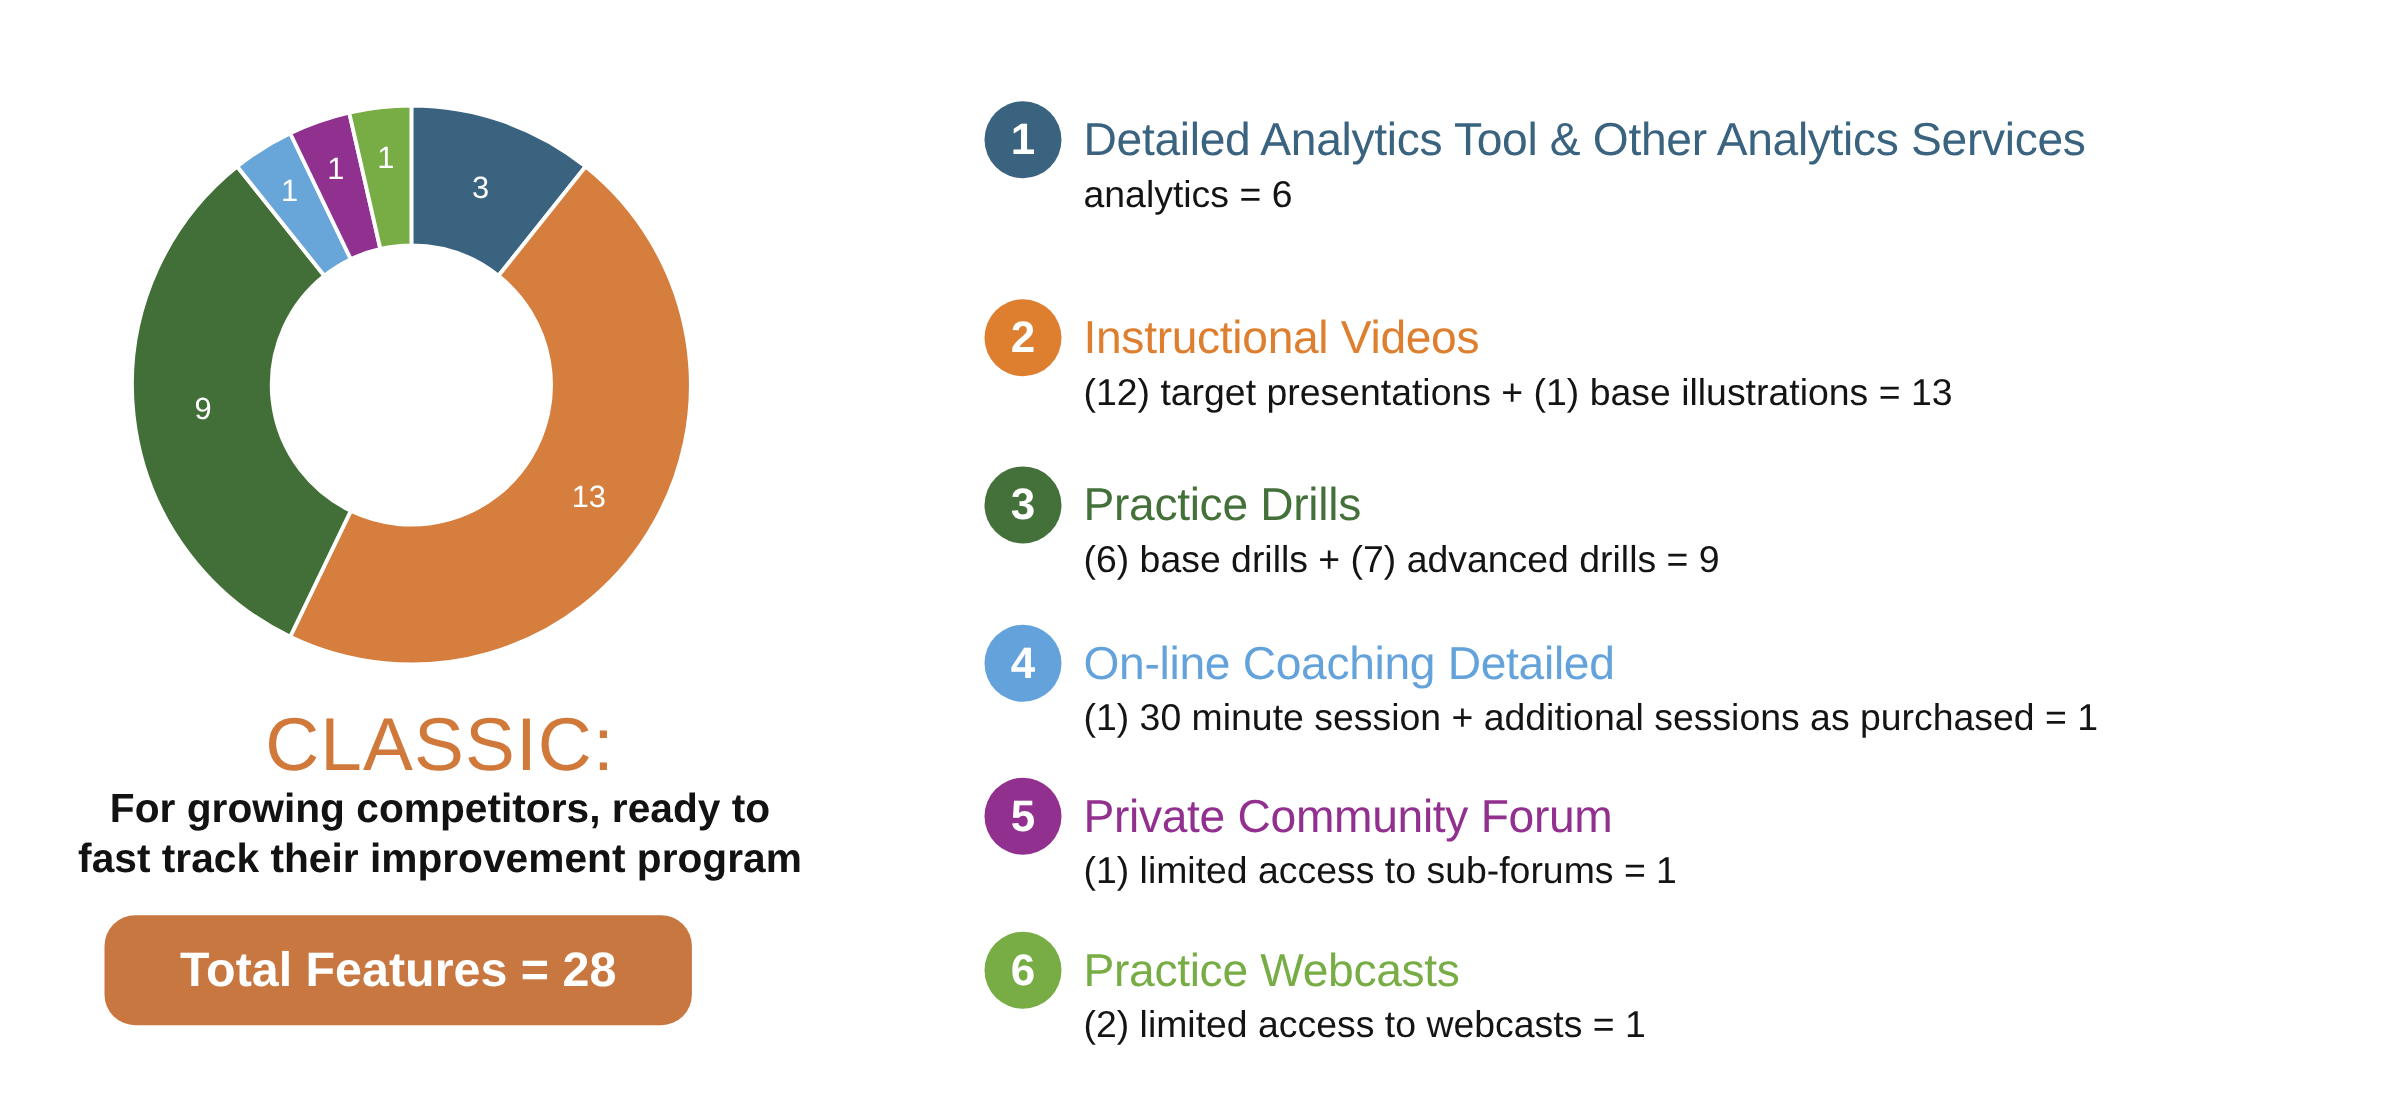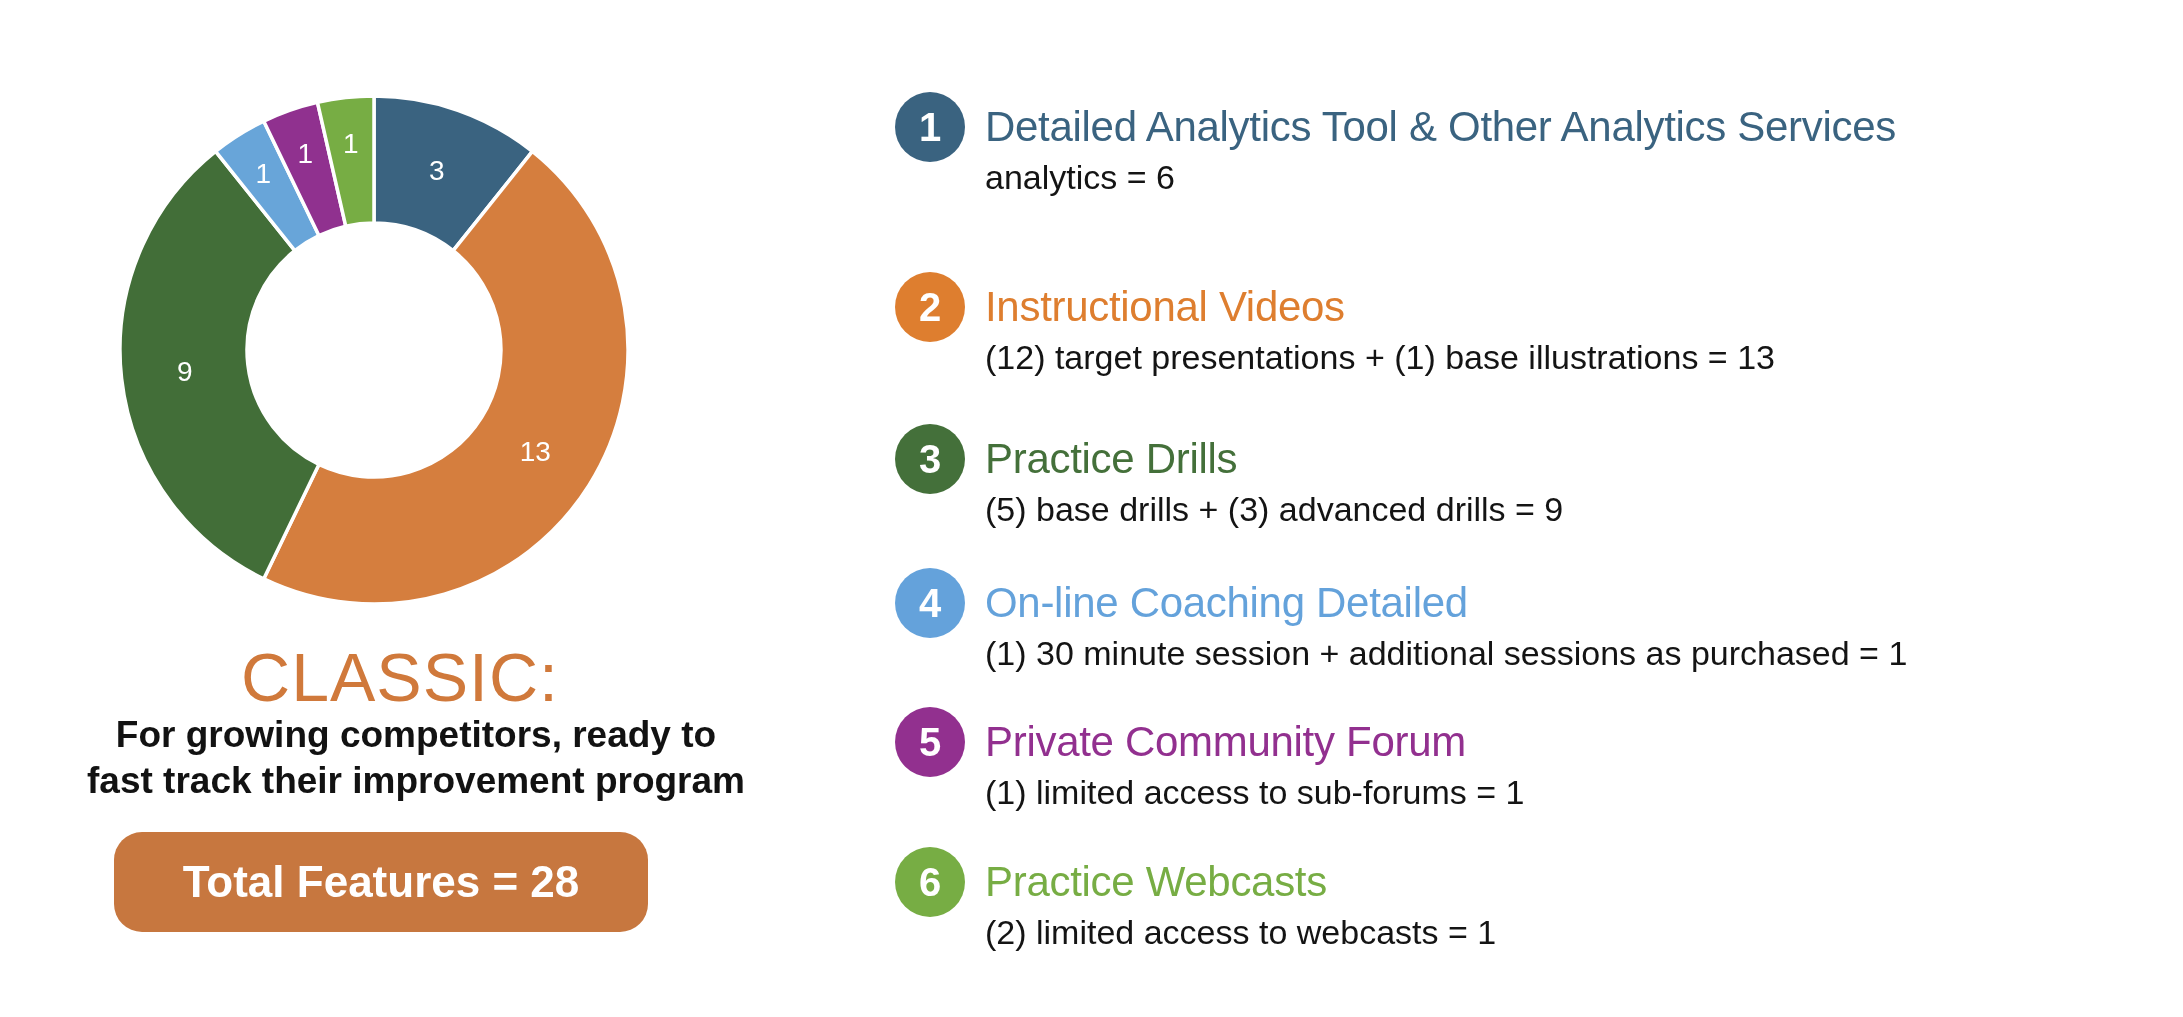--- a/index.html
+++ b/index.html
@@ -15,27 +15,27 @@
   
   .donut-wrap { position: absolute; left: 94px; top: 70px; width: 560px; height: 560px; }
   .donut-wrap svg { display: block; width: 560px; height: 560px; }
 
   .classic-title {
     position: absolute; left: 0; top: 638px; width: 800px;
     text-align: center;
     font-size: 68px; font-weight: 400; letter-spacing: 1px;
   }
   .plan-desc {
-    position: absolute; left: 16px; top: 712px; width: 800px;
+    position: absolute; left: 0; top: 712px; width: 800px;
     text-align: center;
     font-size: 37px; font-weight: 700; color: #121212;
     line-height: 46px;
   }
   .total-badge {
-    position: absolute; left: 114px; top: 832px; width: 534px; height: 100px;
+    position: absolute; left: 95px; top: 832px; width: 534px; height: 100px;
     border-radius: 28px;
     display: flex; align-items: center; justify-content: center;
     color: #ffffff; font-size: 44px; font-weight: 700;
   }
 
   
   .features { position: absolute; left: 895px; top: 0; width: 1288px; }
   .feature { position: absolute; left: 0; display: flex; gap: 20px; align-items: flex-start; }
   .f1 { top: 100px; }
   .f2 { top: 280px; }
@@ -110,21 +110,21 @@
           <div>(12) target presentations + (1) base illustrations = 13</div>
         </div>
       </div>
     </div>
 
     <div class="feature f3">
       <div class="num-circle" style="background-color: rgb(68, 112, 58);">3</div>
       <div class="txt">
         <h3 style="color: rgb(68, 112, 58);">Practice Drills</h3>
         <div class="body">
-          <div>(5) base drills + (3) advanced drills = 9</div>
+          <div>(6) base drills + (7) advanced drills = 9</div>
         </div>
       </div>
     </div>
 
     <div class="feature f4">
       <div class="num-circle" style="background-color: rgb(100, 162, 219);">4</div>
       <div class="txt">
         <h3 style="color: rgb(100, 162, 219);">On-line Coaching Detailed</h3>
         <div class="body">
           <div>(1) 30 minute session + additional sessions as purchased = 1</div>

